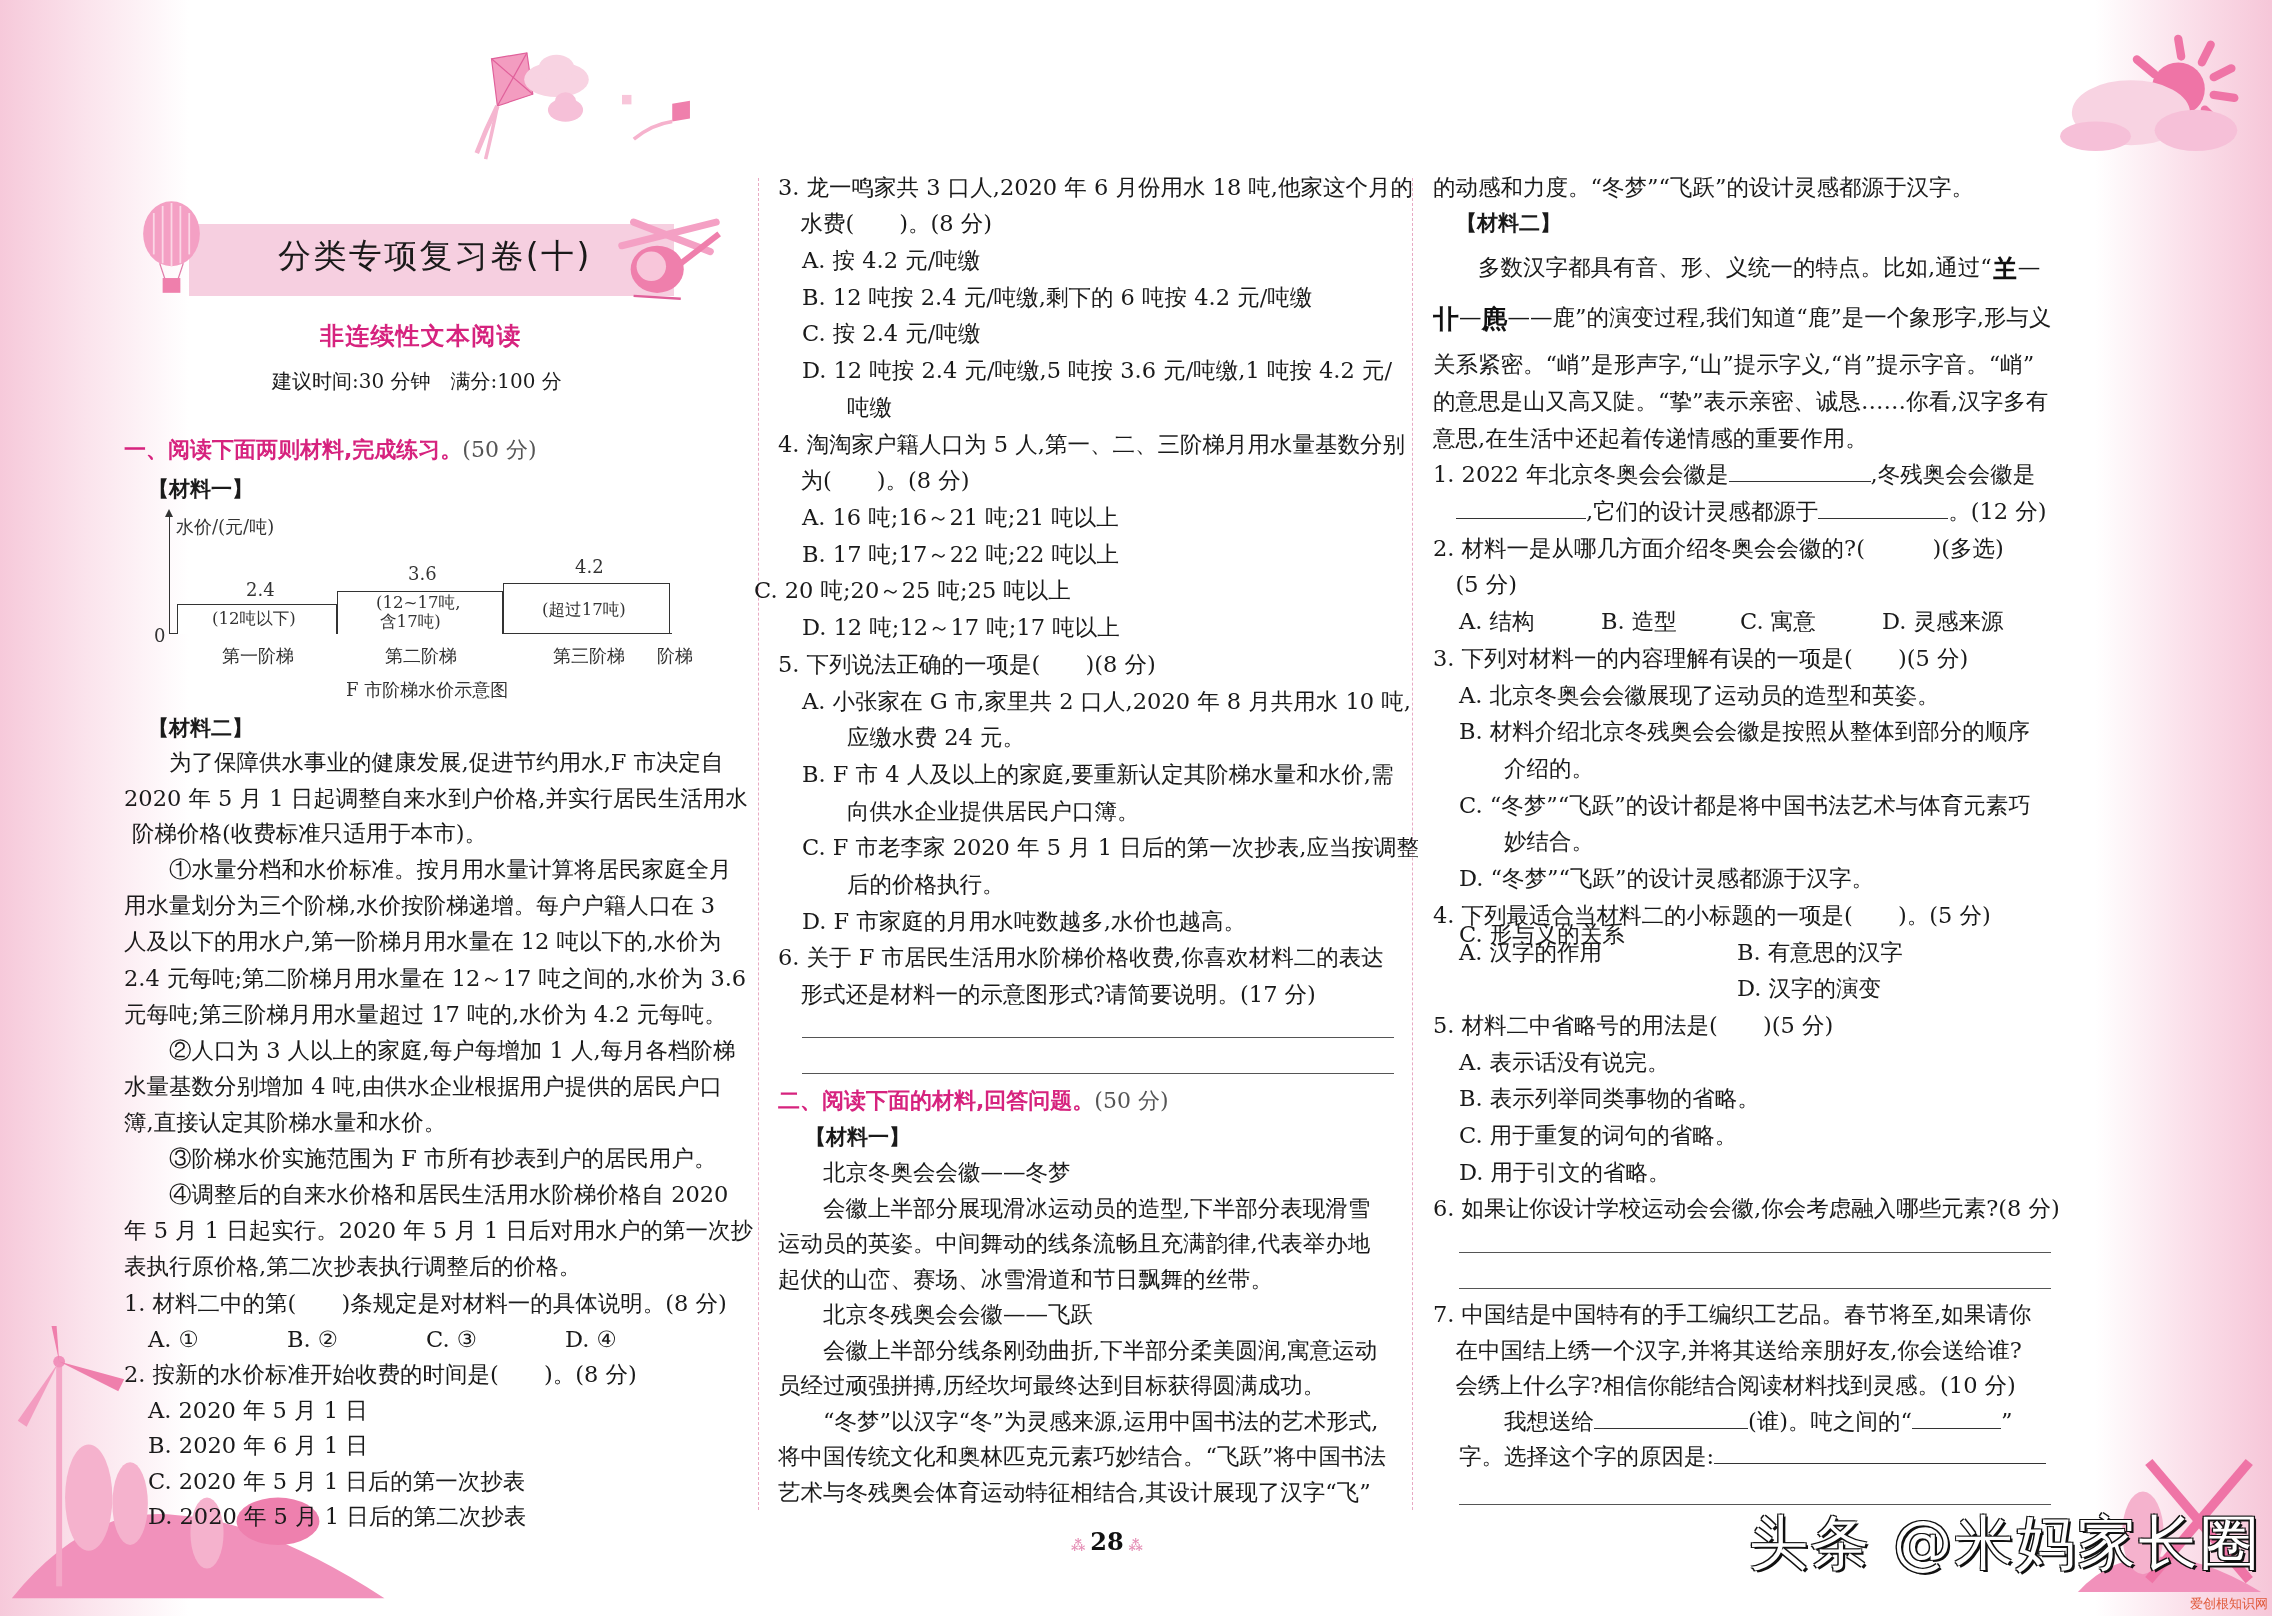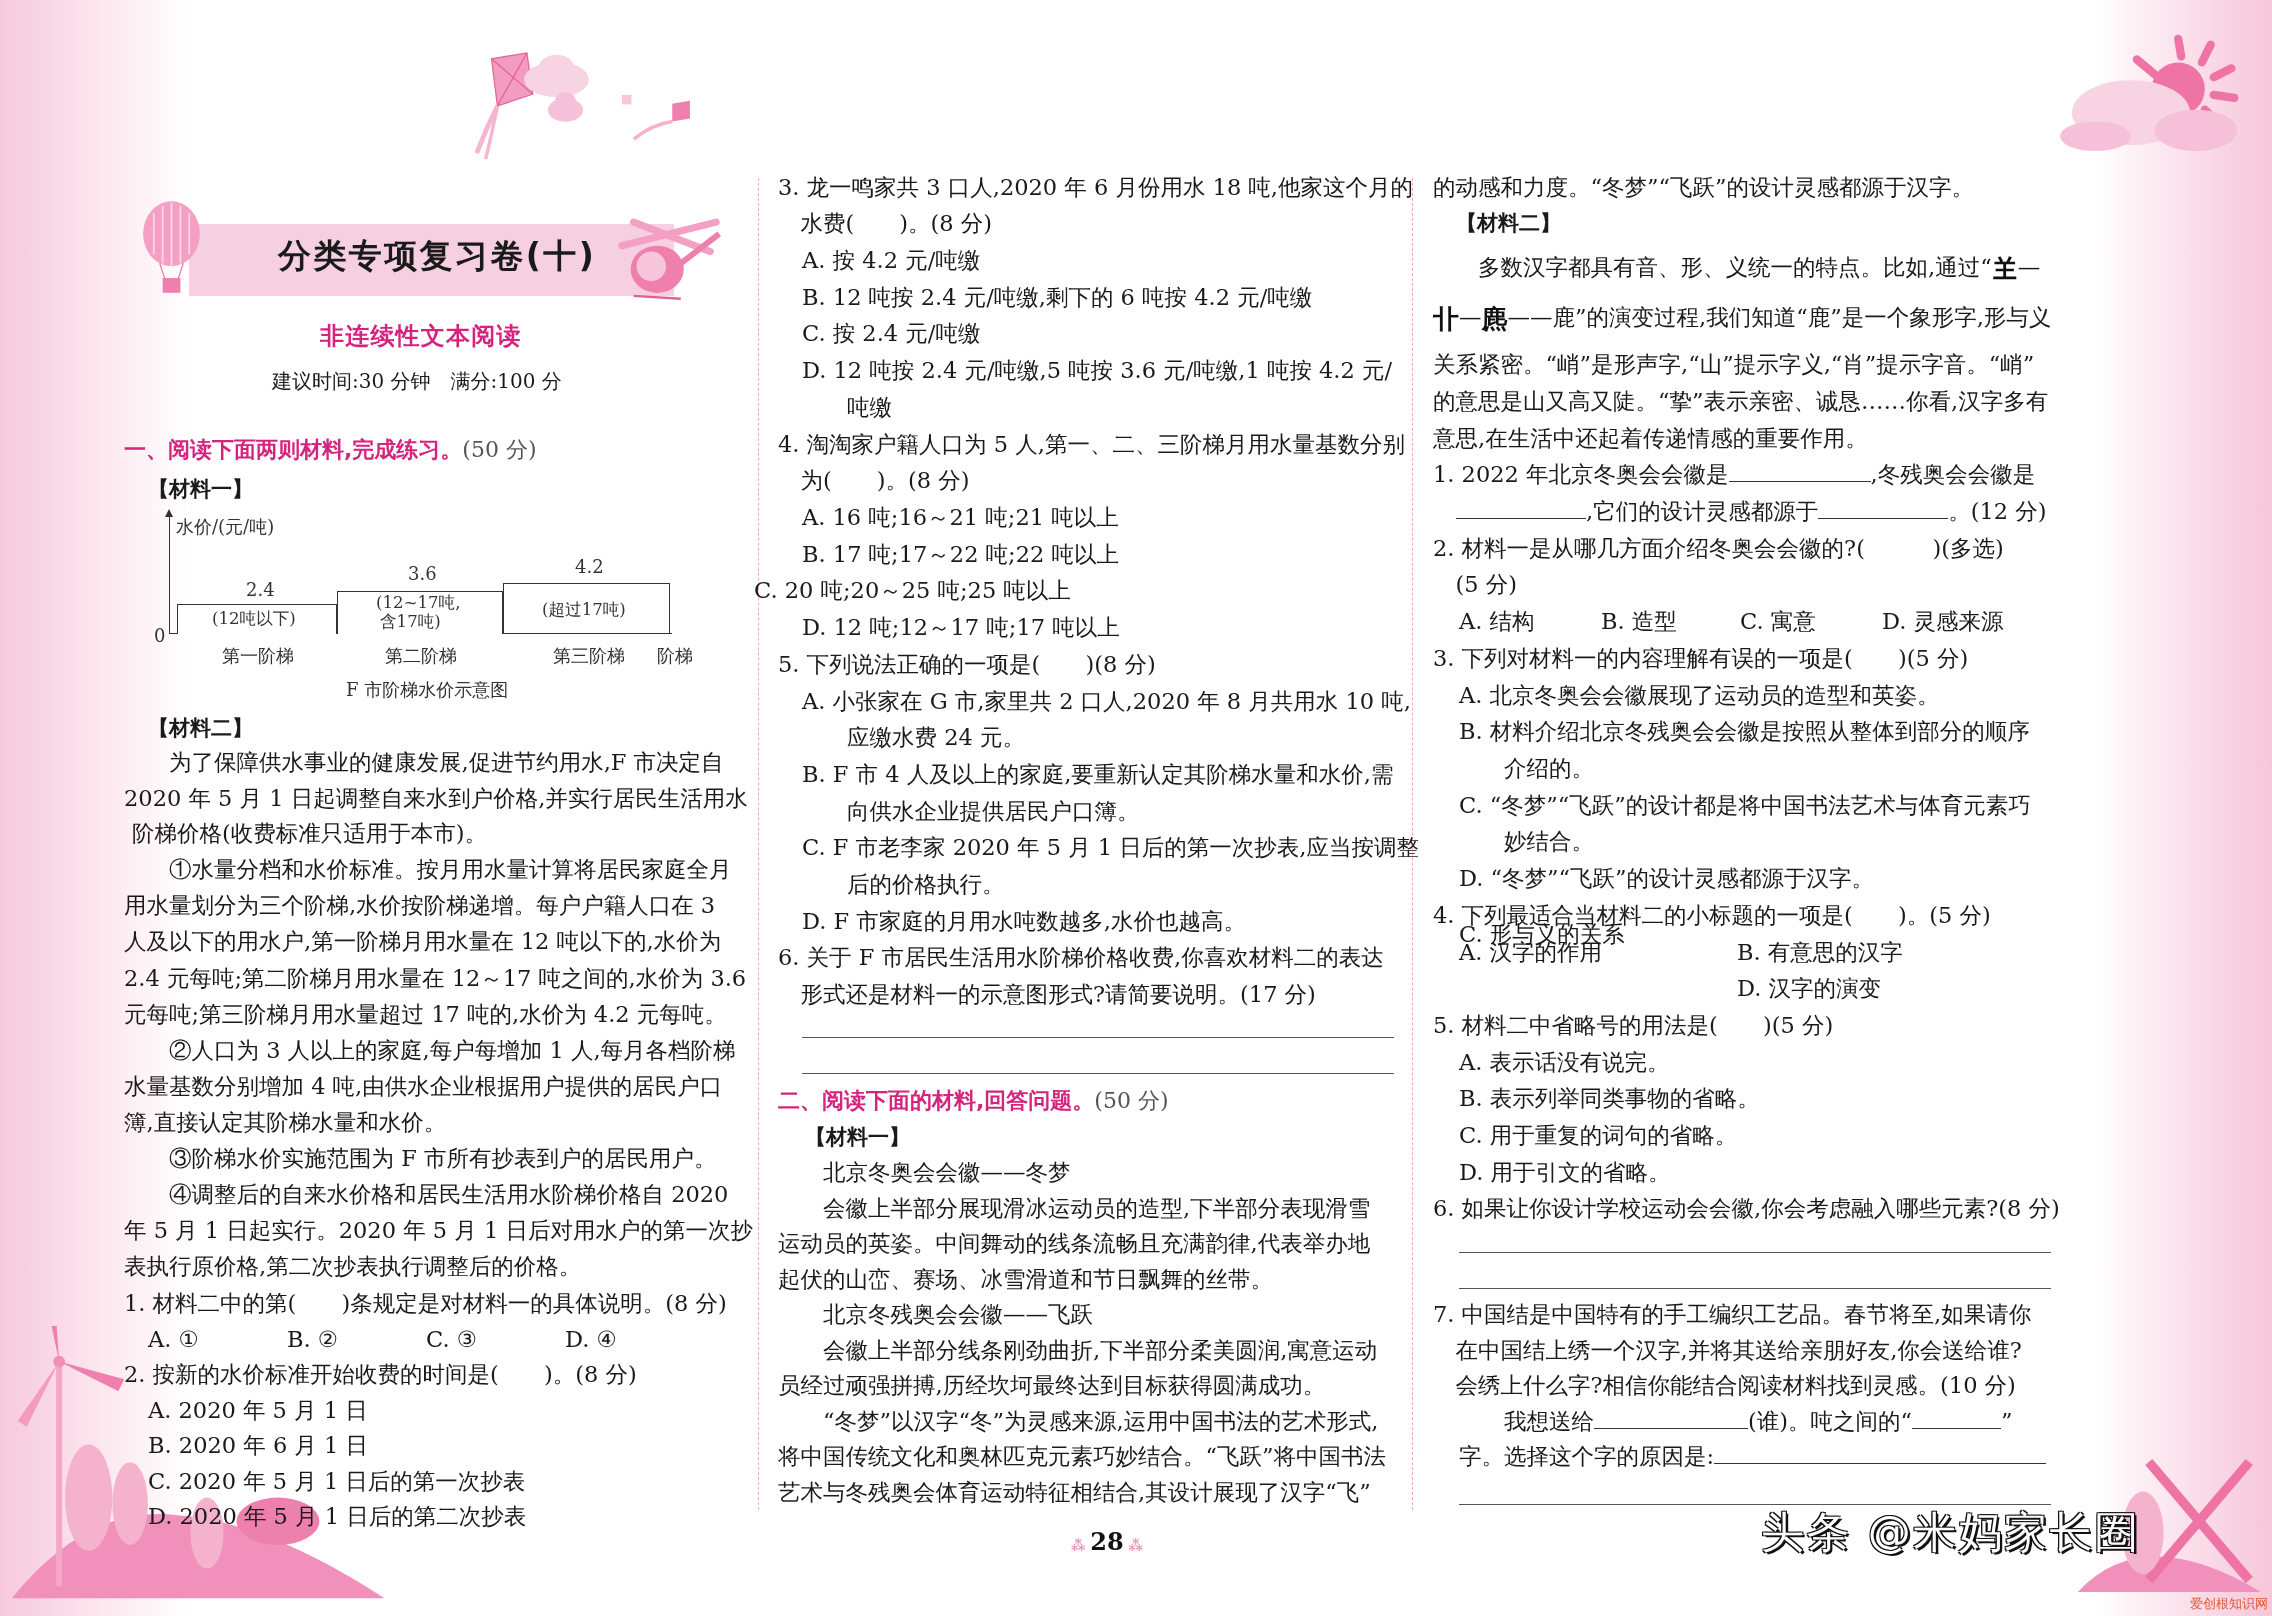--- a/index.html
+++ b/index.html
@@ -25,44 +25,43 @@
   .line { position:absolute; font-size:22.5px; line-height:30px; white-space:nowrap; }
   .pink-h { color:#d6237e; font-family:"DejaVu Sans","Liberation Sans",sans-serif; font-weight:bold; font-size:22px; }
   .pink-h .score { color:#555; font-weight:normal; font-family:"DejaVu Serif","Liberation Serif",serif; }
   .mat { font-family:"DejaVu Sans","Liberation Sans",sans-serif; font-weight:bold; font-size:21px; }
   .rule { position:absolute; height:0; border-top:1.8px solid #555; }
   .title-band {
     position:absolute; left:189px; top:224px; width:485px; height:72px;
     background:#f6cfe0;
   }
   .title-text {
-    position:absolute; left:278px; top:234px; font-size:33px; font-weight:bold;
+    position:absolute; left:278px; top:234px; font-size:33px; font-weight:normal;
     font-family:"DejaVu Sans","Liberation Sans",sans-serif; letter-spacing:2.4px; color:#1a1a1a;
   }
   .subtitle {
     position:absolute; left:320px; top:320px; font-size:24px; font-weight:bold; color:#d6237e;
     font-family:"DejaVu Sans","Liberation Sans",sans-serif; letter-spacing:1.2px;
   }
   .meta { position:absolute; left:272px; top:368px; font-size:20px; }
   .chart { position:absolute; left:136px; top:509px; width:592px; height:195px; }
   .chart .axis-y { position:absolute; left:33px; top:6px; width:0; height:118px; border-left:1.2px solid #333; }
   .chart .axis-x { position:absolute; left:33px; top:124px; width:503px; height:0; border-top:1.8px solid #333; }
   .chart .arrow { position:absolute; left:29px; top:0; width:0; height:0; border-left:4.1px solid transparent; border-right:4.1px solid transparent; border-bottom:8.3px solid #333; }
   .chart .bar { position:absolute; border:1.8px solid #333; border-bottom:none; box-sizing:border-box; background:#fff; }
   .chart .txt { position:absolute; font-size:18px; white-space:nowrap; text-align:center; color:#333; }
   .page-num {
     position:absolute; left:1071px; top:1527px; font-size:24px; font-weight:bold; color:#111;
   }
   .page-num .orn { color:#e58fb6; font-size:14px; }
   .watermark {
-    position:absolute; left:1749px; top:1504px; font-size:43px; color:#fff;
+    position:absolute; left:1749px; top:1504px; font-size:59px; color:#fff;
     font-family:"DejaVu Sans","Liberation Sans",sans-serif;
     text-shadow: 2.4px 2.4px 0 #111, -1.2px -1.2px 0 #111, 1.2px -1.2px 0 #111, -1.2px 1.2px 0 #111;
     letter-spacing:2.4px;
-    margin-left:12px;
   }
   .site-mark {
     position:absolute; left:2190px; top:1595px; font-size:13px; color:#e05a3a;
     font-family:"DejaVu Sans","Liberation Sans",sans-serif;
   }
   .blank { display:inline-block; border-bottom:1.8px solid #333; height:21px; vertical-align:baseline; }
   .glyph { display:inline-block; font-weight:bold; font-size:26px; color:#111; vertical-align:middle; }
 </style>
 </head>
 <body>

